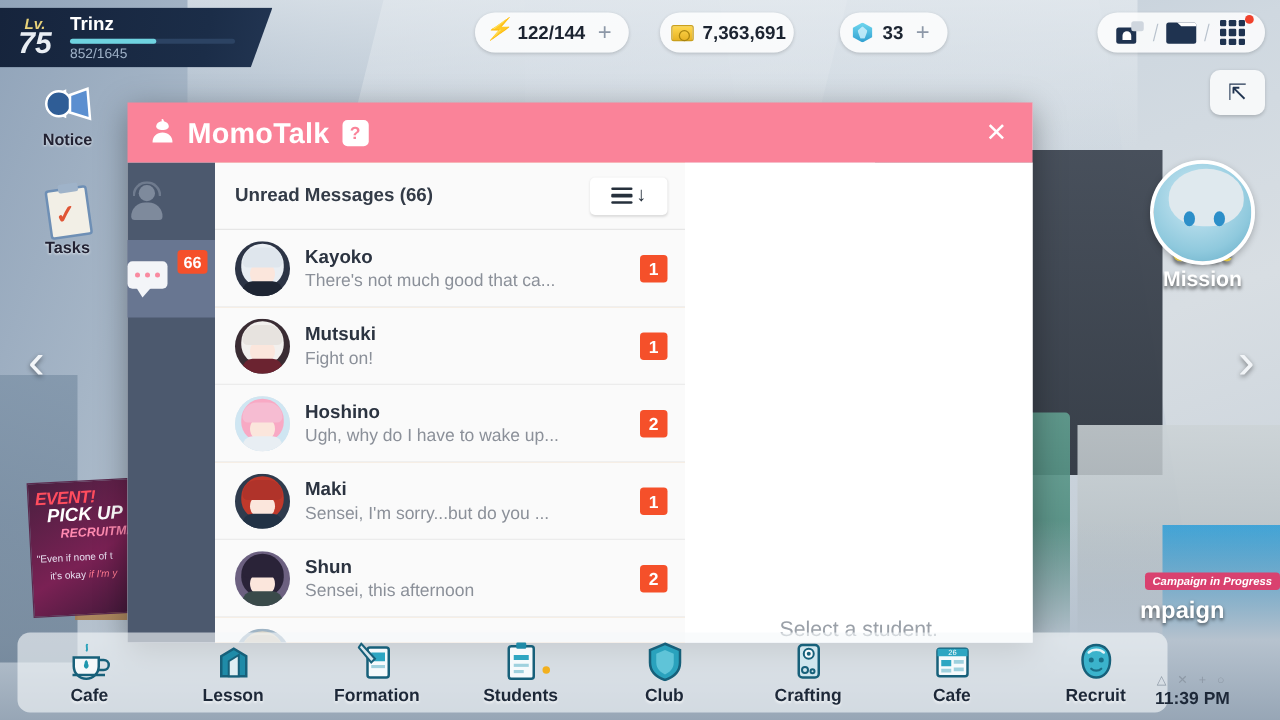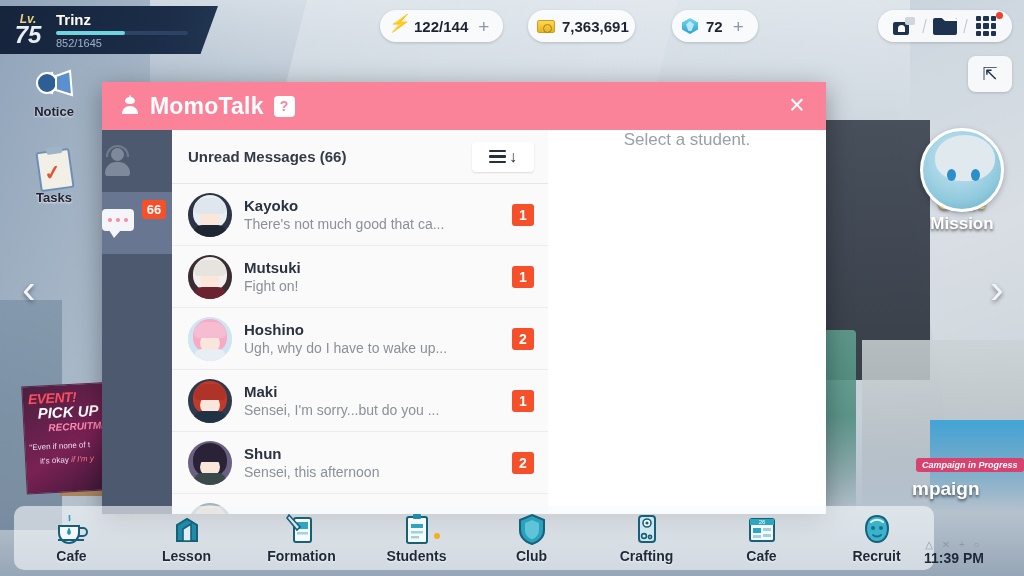--- a/index.html
+++ b/index.html
@@ -322,21 +322,21 @@
     font-size:14px; color:#8b9099; line-height:18px;
     white-space:nowrap; overflow:hidden; text-overflow:ellipsis; max-width:255px;
   }
   .chat-badge {
     min-width:22px; height:22px; background:#f5502a; color:#fff; border-radius:3px;
     font-size:14px; font-weight:bold; display:flex; align-items:center;
     justify-content:center; flex:none; padding:0 4px; margin-left:6px;
   }
 
   .mt-detail {
-    flex:1; background:#fff; display:flex; align-items:flex-start; justify-content:center;
+    flex:1; background:#fff; display:flex; align-items:flex-end; justify-content:center;
   }
   .detail-text { font-size:17px; color:#9aa0a8; }
 </style>
 </head>
 <body>
 
 <div id="app">
 
   <div class="bg">
     <div class="bg-base"></div>
@@ -428,21 +428,21 @@
           </span>
         <span class="val">7,363,691</span>
       </div>
     </div>
 
     <div class="currency-group" style="left:672px;">
       <div class="cur">
         <span class="icon">
             <i class="ic-pyroxene"></i>
           </span>
-        <span class="val">72</span>
+        <span class="val">33</span>
         <span class="plus">+</span>
       </div>
     </div>
 
     <div class="menu-group">
       <div class="menu-btn">
         <span class="ic-mailbox">
           <span class="box"></span>
             <span class="flag"></span>
         </span>

